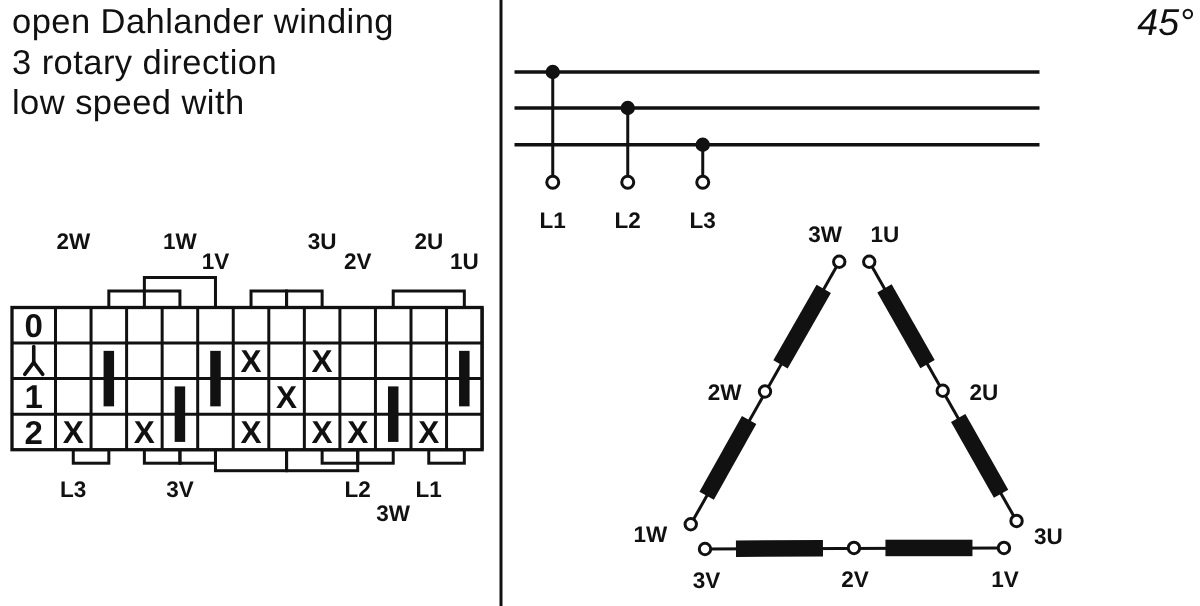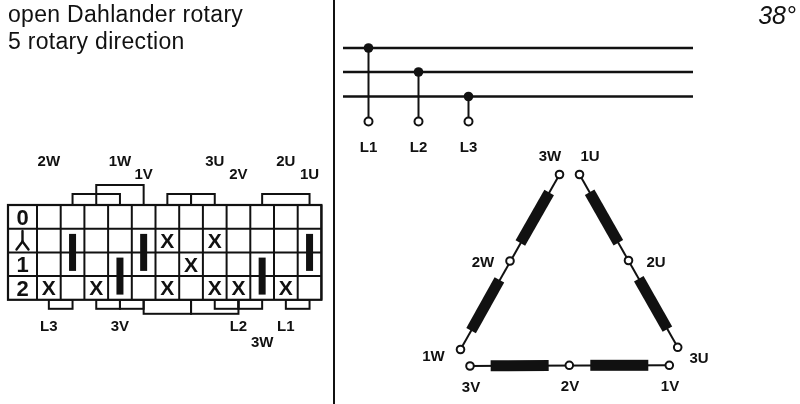--- a/index.html
+++ b/index.html
@@ -19,27 +19,28 @@
   }
   svg.layer { position:absolute; left:0; top:0; width:800px; height:404px; }
   svg text { font-family:"Liberation Sans", sans-serif; }
 </style>
 </head>
 <body>
 
 <div class="canvas">
 
   <div class="heading">
-    <div>open Dahlander rotary</div>
-    <div>5 rotary direction</div>
+    <div>open Dahlander winding</div>
+    <div>3 rotary direction</div>
+    <div>low speed with</div>
   </div>
 
   <div class="divider"></div>
 
-  <div class="angle-label">38°</div>
+  <div class="angle-label">45°</div>
 
   <svg class="layer" id="table-svg">
       <rect x="72.55" y="194" width="47.400000000000006" height="11" fill="none" stroke="#111111" stroke-width="2"></rect>
       <rect x="96.25" y="185" width="47.39999999999998" height="20" fill="none" stroke="#111111" stroke-width="2"></rect>
       <rect x="167.35" y="194" width="23.69999999999999" height="11" fill="none" stroke="#111111" stroke-width="2"></rect>
       <rect x="191.04999999999998" y="194" width="23.700000000000017" height="11" fill="none" stroke="#111111" stroke-width="2"></rect>
       <rect x="262.15" y="194" width="47.400000000000034" height="11" fill="none" stroke="#111111" stroke-width="2"></rect>
       <rect x="48.85" y="299.8" width="23.699999999999996" height="9" fill="none" stroke="#111111" stroke-width="2"></rect>
       <rect x="96.25" y="299.8" width="23.700000000000003" height="9" fill="none" stroke="#111111" stroke-width="2"></rect>
       <rect x="119.95" y="299.8" width="23.699999999999974" height="9" fill="none" stroke="#111111" stroke-width="2"></rect>

